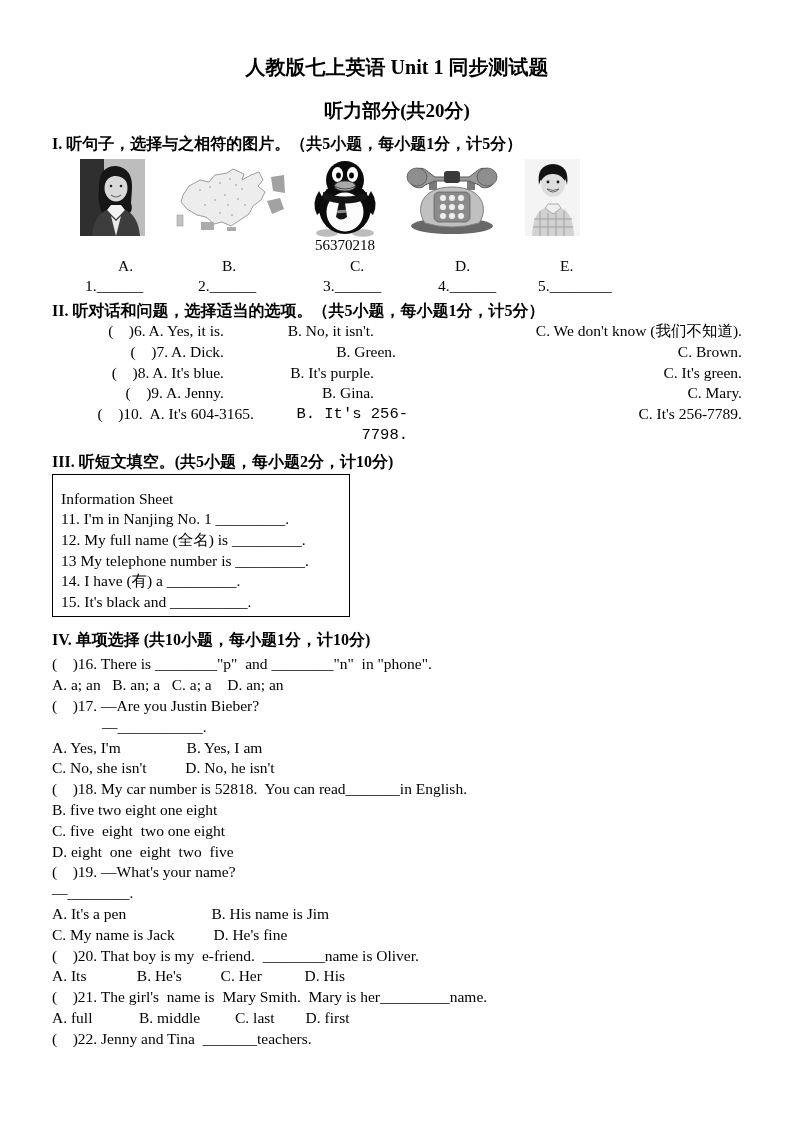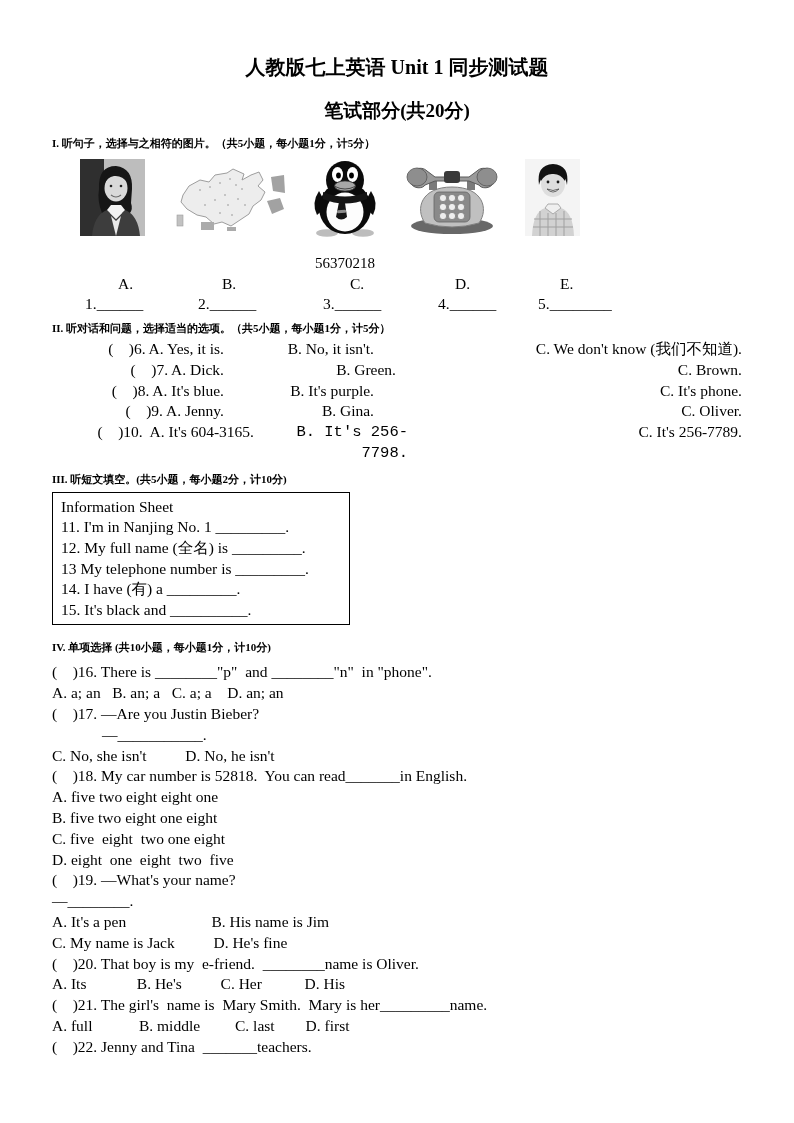--- a/index.html
+++ b/index.html
@@ -6,31 +6,31 @@
   body{
     width:794px;height:1123px;overflow:hidden;
     font-family:"Liberation Serif","DejaVu Serif",serif;
     color:#000;font-size:15.5px;
   }
   .page{padding:54px 52px 0 52px;}
   .center{text-align:center;}
   .title{font-size:20px;font-weight:bold;line-height:26px;}
   .part-header{font-size:19px;font-weight:bold;line-height:25px;margin-top:18px;}
   .part-header.written{margin-top:12px;}
-  .sec-heading{font-weight:bold;font-size:11px;line-height:21px;margin-top:10px;white-space:pre-wrap;}
+  .sec-heading{font-weight:bold;font-size:16px;line-height:21px;margin-top:10px;white-space:pre-wrap;}
   .sec-heading.s2{margin-top:5px;}
   .sec-heading.s3{margin-top:5px;}
   .sec-heading.s4{margin-top:12px;}
   .line{white-space:pre-wrap;line-height:20.8px;}
   .first-q{margin-top:4px;}
   .indent{padding-left:50px;}
 
   
   .pic-row{display:flex;margin:5px 0 0 28px;width:500px;justify-content:space-between;align-items:flex-start;}
-  .pic-cell{display:flex;flex-direction:column;align-items:center;gap:18px;}
+  .pic-cell{display:flex;flex-direction:column;align-items:center;}
   .pic-num{font-size:15px;line-height:17px;}
   .map-pad{margin-top:6px;}
 
   .label-row{display:flex;margin:3px 0 0 66px;line-height:18px;}
   .label-row span{display:inline-block;}
   .label-row span:nth-child(1){width:104px;}
   .label-row span:nth-child(2){width:128px;}
   .label-row span:nth-child(3){width:105px;}
   .label-row span:nth-child(4){width:105px;}
 
@@ -46,32 +46,32 @@
   .opt-row .c1{width:172px;flex-shrink:0;}
   .opt-row .c2{width:150px;flex-shrink:0;}
   .opt-row .c3{flex:1;}
   .opt-row.r7 .c2{width:172px;}
   .opt-row.r10 .c1{width:202px;}
   .opt-row.r10 .c2{width:154px;font-family:Liberation Mono, monospace;}
 
   
   .info-box{
     width:282px;border:1px solid #000;margin-top:2px;
-    padding:4px 6px 4px 8px;
+    padding:14px 6px 4px 8px;
   }
   .info-box .line{line-height:20.6px;}
 </style>
 </head>
 <body>
 
 <div class="page">
 
   <div class="title center">人教版七上英语 Unit 1 同步测试题</div>
 
-  <div class="part-header center">笔试部分(共20分)</div>
+  <div class="part-header center">听力部分(共20分)</div>
 
   <div class="sec-heading">I. 听句子，选择与之相符的图片。（共5小题，每小题1分，计5分）</div>
 
   <div class="pic-row">
 
     <div class="pic-cell">
       <svg width="65" height="77" viewBox="0 0 65 77">
         <rect width="65" height="77" fill="#9b9b9b"></rect>
         <rect width="24" height="77" fill="#2f2f2f"></rect>
         <rect x="24" width="41" height="77" fill="#bdbdbd"></rect>
@@ -203,26 +203,26 @@
     <span class="c3">C. We don't know (我们不知道).</span>
   </div>
   <div class="opt-row line r7">
     <span class="c1">(    )7. A. Dick.</span>
     <span class="c2">B. Green.</span>
     <span class="c3">C. Brown.</span>
   </div>
   <div class="opt-row line">
     <span class="c1">(    )8. A. It's blue.</span>
     <span class="c2">B. It's purple.</span>
-    <span class="c3">C. It's phone.</span>
+    <span class="c3">C. It's green.</span>
   </div>
   <div class="opt-row line">
     <span class="c1">(    )9. A. Jenny.</span>
     <span class="c2">B. Gina.</span>
-    <span class="c3">C. Oliver.</span>
+    <span class="c3">C. Mary.</span>
   </div>
   <div class="opt-row line r10">
     <span class="c1">(    )10.  A. It's 604-3165.</span>
     <span class="c2">B. It's 256-7798.</span>
     <span class="c3">C. It's 256-7789.</span>
   </div>
 
   <div class="sec-heading s3">III. 听短文填空。(共5小题，每小题2分，计10分)</div>
 
   <div class="info-box">
@@ -235,24 +235,24 @@
   </div>
 
 
   <div class="sec-heading s4">IV. 单项选择 (共10小题，每小题1分，计10分)</div>
 
   <div class="line first-q">(    )16. There is ________"p"  and ________"n"  in "phone".</div>
   <div class="line">A. a; an   B. an; a   C. a; a    D. an; an</div>
 
   <div class="line">(    )17. —Are you Justin Bieber?</div>
   <div class="line indent">—___________.</div>
+  <div class="line">A. Yes, I'm                 B. Yes, I am</div>
   <div class="line">C. No, she isn't          D. No, he isn't</div>
 
   <div class="line">(    )18. My car number is 52818.  You can read_______in English.</div>
-  <div class="line">A. five two eight eight one</div>
   <div class="line">B. five two eight one eight</div>
   <div class="line">C. five  eight  two one eight</div>
   <div class="line">D. eight  one  eight  two  five</div>
 
   <div class="line">(    )19. —What's your name?</div>
   <div class="line">—________.</div>
   <div class="line">A. It's a pen                      B. His name is Jim</div>
   <div class="line">C. My name is Jack          D. He's fine</div>
 
   <div class="line">(    )20. That boy is my  e-friend.  ________name is Oliver.</div>

